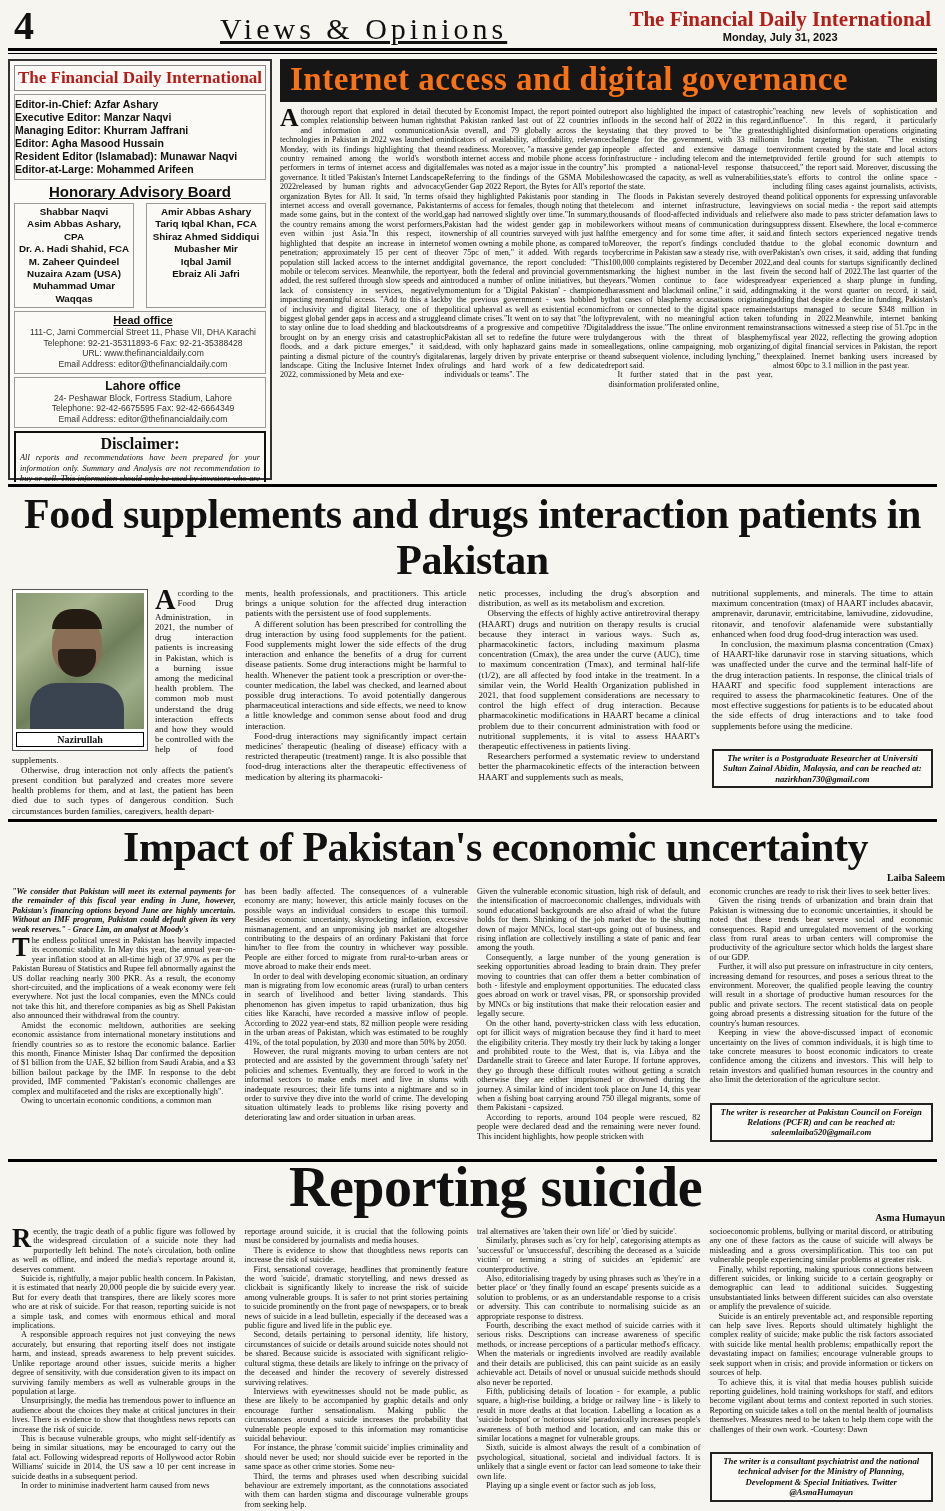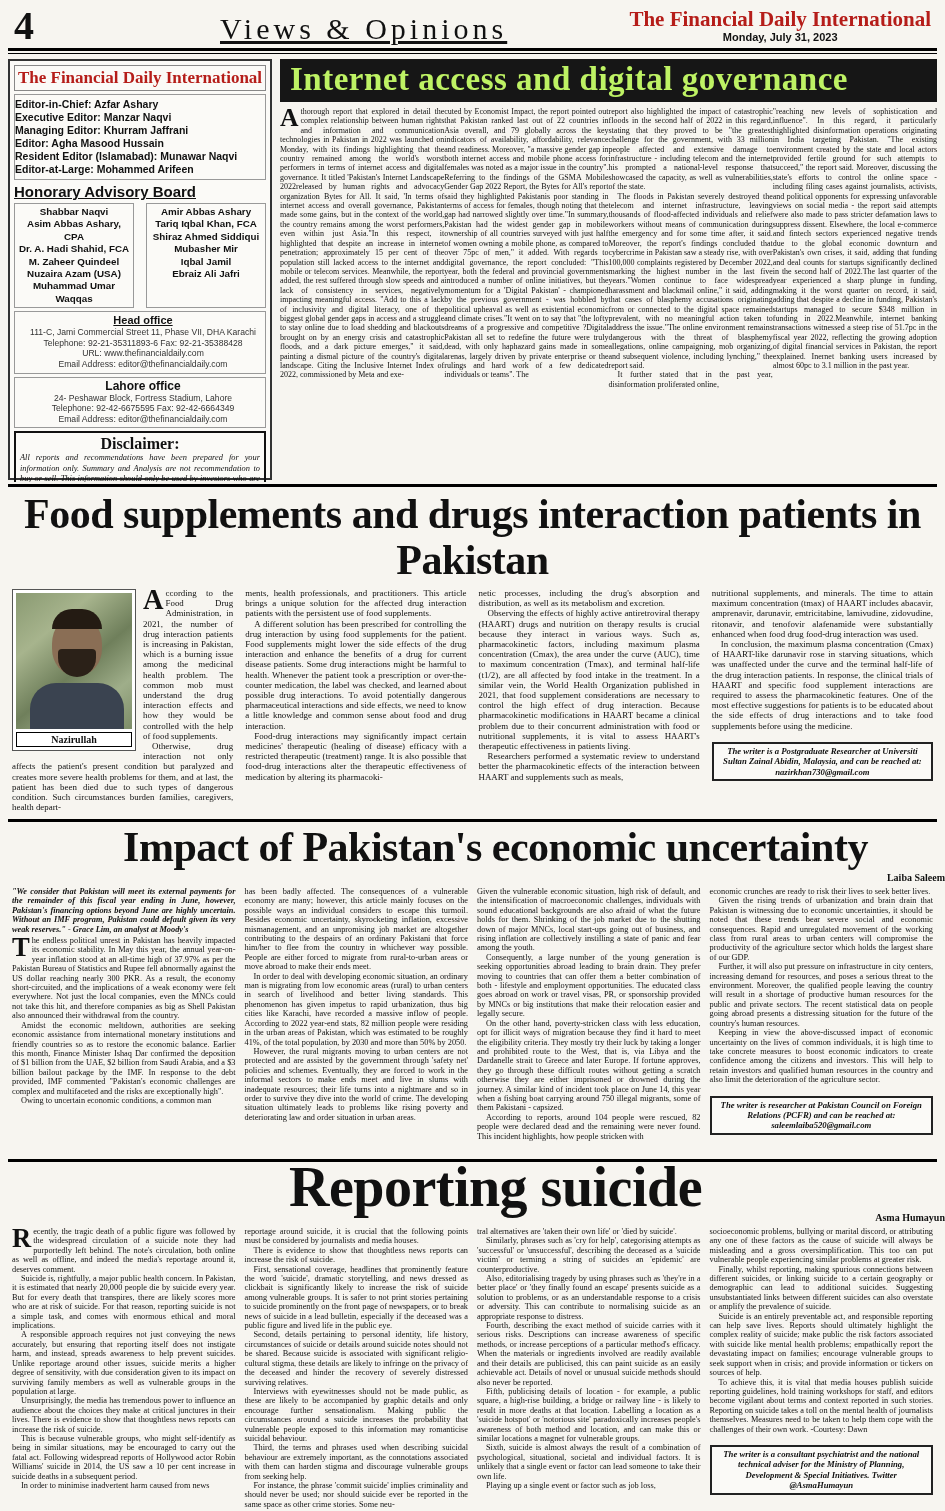--- a/index.html
+++ b/index.html
@@ -15,64 +15,64 @@
   .brand-name { color:#b51d19; font:bold 21px/22px "Liberation Serif", serif; }
   .brand-date { font:bold 11px/14px "Liberation Sans", sans-serif; }
   .double-rule { border-top:3px solid #000; border-bottom:1px solid #000; height:6px; margin:2px 8px 0 8px; }
   .rule-thick { border-top:3px solid #000; margin:2px 8px; }
 
   
   .top-section { display:flex; gap:8px; padding:5px 8px 2px 8px; height:428px; overflow:hidden; }
   .masthead { width:264px; border:2px solid #333; background:#fbfaf7; padding:4px; flex:none; }
   .mh-title { border:1px solid #888; text-align:center; color:#b51d19; font:bold 17px/22px "Liberation Serif", serif; padding:1px 2px; }
   .mh-editors { border:1px solid #999; margin-top:3px; text-align:left; font:bold 10.5px/13px "Liberation Sans", sans-serif; padding:3px 0; }
-  .mh-advisory-heading { text-align:left; font:bold 15px/19px "Liberation Sans", sans-serif; text-decoration:underline; margin:2px 0; }
+  .mh-advisory-heading { text-align:center; font:bold 15px/19px "Liberation Sans", sans-serif; text-decoration:underline; margin:2px 0; }
   .mh-names { display:flex; gap:12px; }
   .mh-names > div { flex:1; border:1px solid #999; text-align:center; font:bold 9.8px/12.4px "Liberation Sans", sans-serif; padding:2px 1px; }
   .mh-office { border:1px solid #999; margin-top:3px; text-align:center; padding:1px 2px 3px 8px; }
   .mh-office-heading { font:bold 11px/14px "Liberation Sans", sans-serif; text-decoration:underline; }
   .mh-office-heading.nou { text-decoration:none; font-size:12px; }
   .mh-office-lines div { font:8.6px/10.6px "Liberation Sans", sans-serif; color:#333; }
   .mh-disclaimer { border:2px solid #111; margin-top:3px; padding:1px 4px 3px 4px; }
   .mh-disclaimer-h { text-align:center; font:bold 16px/19px "Liberation Serif", serif; }
   .mh-disclaimer-p { font:italic 8.4px/10.4px "Liberation Serif", serif; text-align:justify; }
 
   .internet-article { flex:1; min-width:0; }
-  .headline-bar { background:#161616; color:#bef264; font:bold 33px/40px "Liberation Serif", serif; padding:0 10px 3px 10px; letter-spacing:0.5px; white-space:nowrap; overflow:hidden; }
+  .headline-bar { background:#161616; color:#f97316; font:bold 33px/40px "Liberation Serif", serif; padding:0 10px 3px 10px; letter-spacing:0.5px; white-space:nowrap; overflow:hidden; }
   .i-cols { display:flex; height:378px; overflow:hidden; margin-top:5px; }
   .i-col { flex:1; min-width:0; font-size:8px; line-height:9.4px; text-align:justify; }
 
   .ncol p { text-indent:9px; }
   .ncol p:first-child { text-indent:0; }
   .dc p:first-child::first-letter { float:left; font-weight:bold; font-family:"Liberation Serif", serif; font-size:3.2em; line-height:0.8; padding:1px 2px 0 0; }
 
   
   .food-section { padding:2px 8px; }
   .food-headline { font:bold 42px/46px "Liberation Serif", serif; text-align:center; letter-spacing:-0.5px; }
   .food-body { display:flex; gap:12px; height:232px; overflow:hidden; padding:5px 4px 0 4px; font-size:8.9px; line-height:10.2px; text-align:justify; }
   .food-col { flex:1; min-width:0; }
-  .photo-wrap { float:left; width:124px; margin:1px 7px 2px 0; border:1px solid #555; padding:3px; background:#fff; }
+  .photo-wrap { float:left; width:136px; margin:1px 7px 2px 0; border:1px solid #555; padding:3px; background:#fff; }
   .photo { height:136px; position:relative; overflow:hidden;
            background:linear-gradient(140deg,#8a9a72 0%,#a7b48d 28%,#6f7f5b 55%,#9fae8a 78%,#7d8d68 100%); }
   .photo::before { content:""; position:absolute; left:36px; top:22px; width:50px; height:60px; border-radius:48% 48% 44% 44%; background:#8a6e55; }
   .photo::after { content:""; position:absolute; left:14px; bottom:-4px; width:94px; height:50px; border-radius:26px 26px 0 0; background:#3a4350; }
   .photo .beard { position:absolute; left:42px; top:56px; width:38px; height:28px; border-radius:4px 4px 19px 19px; background:#2b2118; }
   .photo .hair { position:absolute; left:36px; top:16px; width:50px; height:20px; border-radius:24px 24px 0 0; background:#241b13; }
   .photo-caption { border:1px solid #000; margin-top:3px; text-align:center; font:bold 10px/13px "Liberation Serif", serif; }
 
   
   .big-headline { font:bold 42px/46px "Liberation Serif", serif; text-align:center; letter-spacing:-0.5px;padding-left:46px; }
   .byline { text-align:right; font:bold 10px/15px "Liberation Serif", serif; }
   .four-cols { display:flex; gap:9px; overflow:hidden; padding:2px 12px 0 12px; font-size:8.3px; line-height:9.4px; text-align:justify; }
   .fcol { flex:1; min-width:0; }
   .econ-body { height:272px; }
   .sui-body { height:292px; }
   .quote { font-weight:bold; font-style:italic; margin-bottom:2px; }
 
-  .writer-box { border:2px solid #222; background:#fbfaf7; padding:2px 5px; margin-top:11px; text-align:center; font-weight:bold; font-style:italic; font-size:8.7px; line-height:10.4px; }
+  .writer-box { border:2px solid #222; background:#fbfaf7; padding:2px 5px; margin-top:18px; text-align:center; font-weight:bold; font-style:italic; font-size:8.7px; line-height:10.4px; }
 </style>
 </head>
 <body>
 
 <div class="page">
 
   <div class="page-header">
     <div class="page-num">4</div>
     <div class="section-name">Views &amp; Opinions</div>
     <div class="brand-block">
@@ -245,22 +245,22 @@
           <p>Unsurprisingly, the media has tremendous power to influence an audience about the choices they make at critical junctures in their lives. There is evidence to show that thoughtless news reports can increase the risk of suicide.</p>
           <p>This is because vulnerable groups, who might self-identify as being in similar situations, may be encouraged to carry out the fatal act. Following widespread reports of Hollywood actor Robin Williams' suicide in 2014, the US saw a 10 per cent increase in suicide deaths in a subsequent period.</p>
           <p>In order to minimise inadvertent harm caused from news</p>
         </div>
       <div class="fcol ncol">
           <p>reportage around suicide, it is crucial that the following points must be considered by journalists and media houses.</p>
           <p>There is evidence to show that thoughtless news reports can increase the risk of suicide.</p>
           <p>First, sensational coverage, headlines that prominently feature the word 'suicide', dramatic storytelling, and news dressed as clickbait is significantly likely to increase the risk of suicide among vulnerable groups. It is safer to not print stories pertaining to suicide prominently on the front page of newspapers, or to break news of suicide in a lead bulletin, especially if the deceased was a public figure and lived life in the public eye.</p>
           <p>Second, details pertaining to personal identity, life history, circumstances of suicide or details around suicide notes should not be shared. Because suicide is associated with significant religio-cultural stigma, these details are likely to infringe on the privacy of the deceased and hinder the recovery of severely distressed surviving relatives.</p>
           <p>Interviews with eyewitnesses should not be made public, as these are likely to be accompanied by graphic details and only encourage further sensationalism. Making public the circumstances around a suicide increases the probability that vulnerable people exposed to this information may romanticise suicidal behaviour.</p>
+          <p>For instance, the phrase 'commit suicide' implies criminality and should never be used; nor should suicide ever be reported in the same space as other crime stories. Some neu-</p>
           <p>Third, the terms and phrases used when describing suicidal behaviour are extremely important, as the connotations associated with them can harden stigma and discourage vulnerable groups from seeking help.</p>
-          <p>For instance, the phrase 'commit suicide' implies criminality and should never be used; nor should suicide ever be reported in the same space as other crime stories. Some neu-</p>
         </div>
       <div class="fcol ncol">
           <p>tral alternatives are 'taken their own life' or 'died by suicide'.</p>
           <p>Similarly, phrases such as 'cry for help', categorising attempts as 'successful' or 'unsuccessful', describing the deceased as a 'suicide victim' or terming a string of suicides an 'epidemic' are counterproductive.</p>
           <p>Also, editorialising tragedy by using phrases such as 'they're in a better place' or 'they finally found an escape' presents suicide as a solution to problems, or as an understandable response to a crisis or adversity. This can contribute to normalising suicide as an appropriate response to distress.</p>
           <p>Fourth, describing the exact method of suicide carries with it serious risks. Descriptions can increase awareness of specific methods, or increase perceptions of a particular method's efficacy. When the materials or ingredients involved are readily available and their details are publicised, this can paint suicide as an easily achievable act. Details of novel or unusual suicide methods should also never be reported.</p>
           <p>Fifth, publicising details of location - for example, a public square, a high-rise building, a bridge or railway line - is likely to result in more deaths at that location. Labelling a location as a 'suicide hotspot' or 'notorious site' paradoxically increases people's awareness of both method and location, and can make this or similar locations a magnet for vulnerable groups.</p>
           <p>Sixth, suicide is almost always the result of a combination of psychological, situational, societal and individual factors. It is unlikely that a single event or factor can lead someone to take their own life.</p>
           <p>Playing up a single event or factor such as job loss,</p>
         </div>

